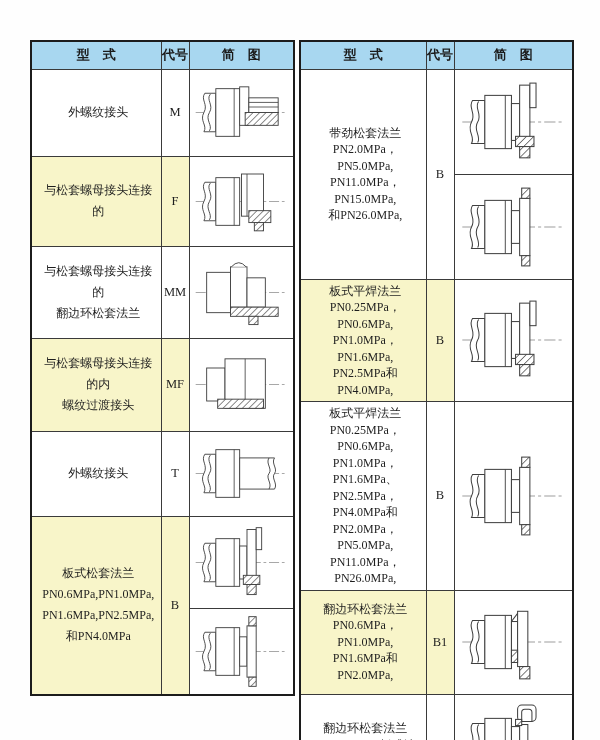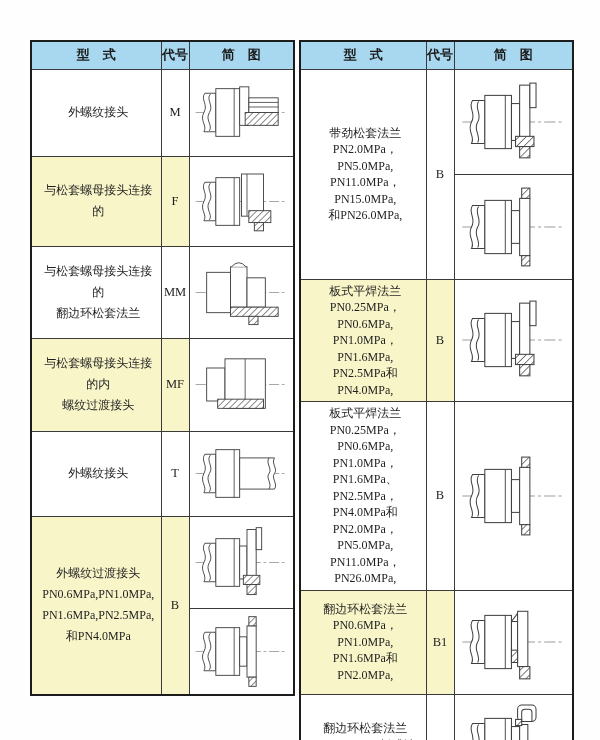--- a/index.html
+++ b/index.html
@@ -114,21 +114,21 @@
               <line x1="2" y1="42" x2="102" y2="42" stroke="#888" stroke-width="0.8" stroke-dasharray="11 3 3 3"></line>
               <path d="M24 21 H12 C7 28 16 33 11 42 C6 51 15 56 11 63 H24 Z" fill="#fff" stroke="#3f3f3f" stroke-width="1"></path>
               <path d="M18 22 C13 28 22 34 17 42 C12 50 21 56 17 62" fill="none" stroke="#3f3f3f" stroke-width="1"></path>
               <rect x="24" y="16" width="26" height="52" fill="#fff" stroke="#3f3f3f" stroke-width="1"></rect>
               <line x1="44" y1="16" x2="44" y2="68" stroke="#3f3f3f" stroke-width="0.9"></line>
               <path d="M50 25 H88 C84 31 92 37 88 42 C84 47 92 53 88 59 H50 Z" fill="#fff" stroke="#3f3f3f" stroke-width="1"></path>
               <path d="M82 25 C78 31 86 37 82 42 C78 47 86 53 82 59" fill="none" stroke="#3f3f3f" stroke-width="1"></path>
             </svg></td>
     </tr>
     <tr style="height:92px">
-      <td class="type hl" rowspan="2">外螺纹过渡接头
+      <td class="type hl" rowspan="2">板式松套法兰
 PN0.6MPa,PN1.0MPa,
 PN1.6MPa,PN2.5MPa,
 和PN4.0MPa</td>
       <td class="code hl" rowspan="2">B</td>
       <td class="diag"><svg class="dg" viewBox="0 0 104 84">
               <line x1="2" y1="42" x2="102" y2="42" stroke="#888" stroke-width="0.8" stroke-dasharray="11 3 3 3"></line>
               <path d="M24 21 H12 C7 28 16 33 11 42 C6 51 15 56 11 63 H24 Z" fill="#fff" stroke="#3f3f3f" stroke-width="1"></path>
               <path d="M18 22 C13 28 22 34 17 42 C12 50 21 56 17 62" fill="none" stroke="#3f3f3f" stroke-width="1"></path>
               <rect x="24" y="16" width="26" height="52" fill="#fff" stroke="#3f3f3f" stroke-width="1"></rect>
               <line x1="44" y1="16" x2="44" y2="68" stroke="#3f3f3f" stroke-width="0.9"></line>

